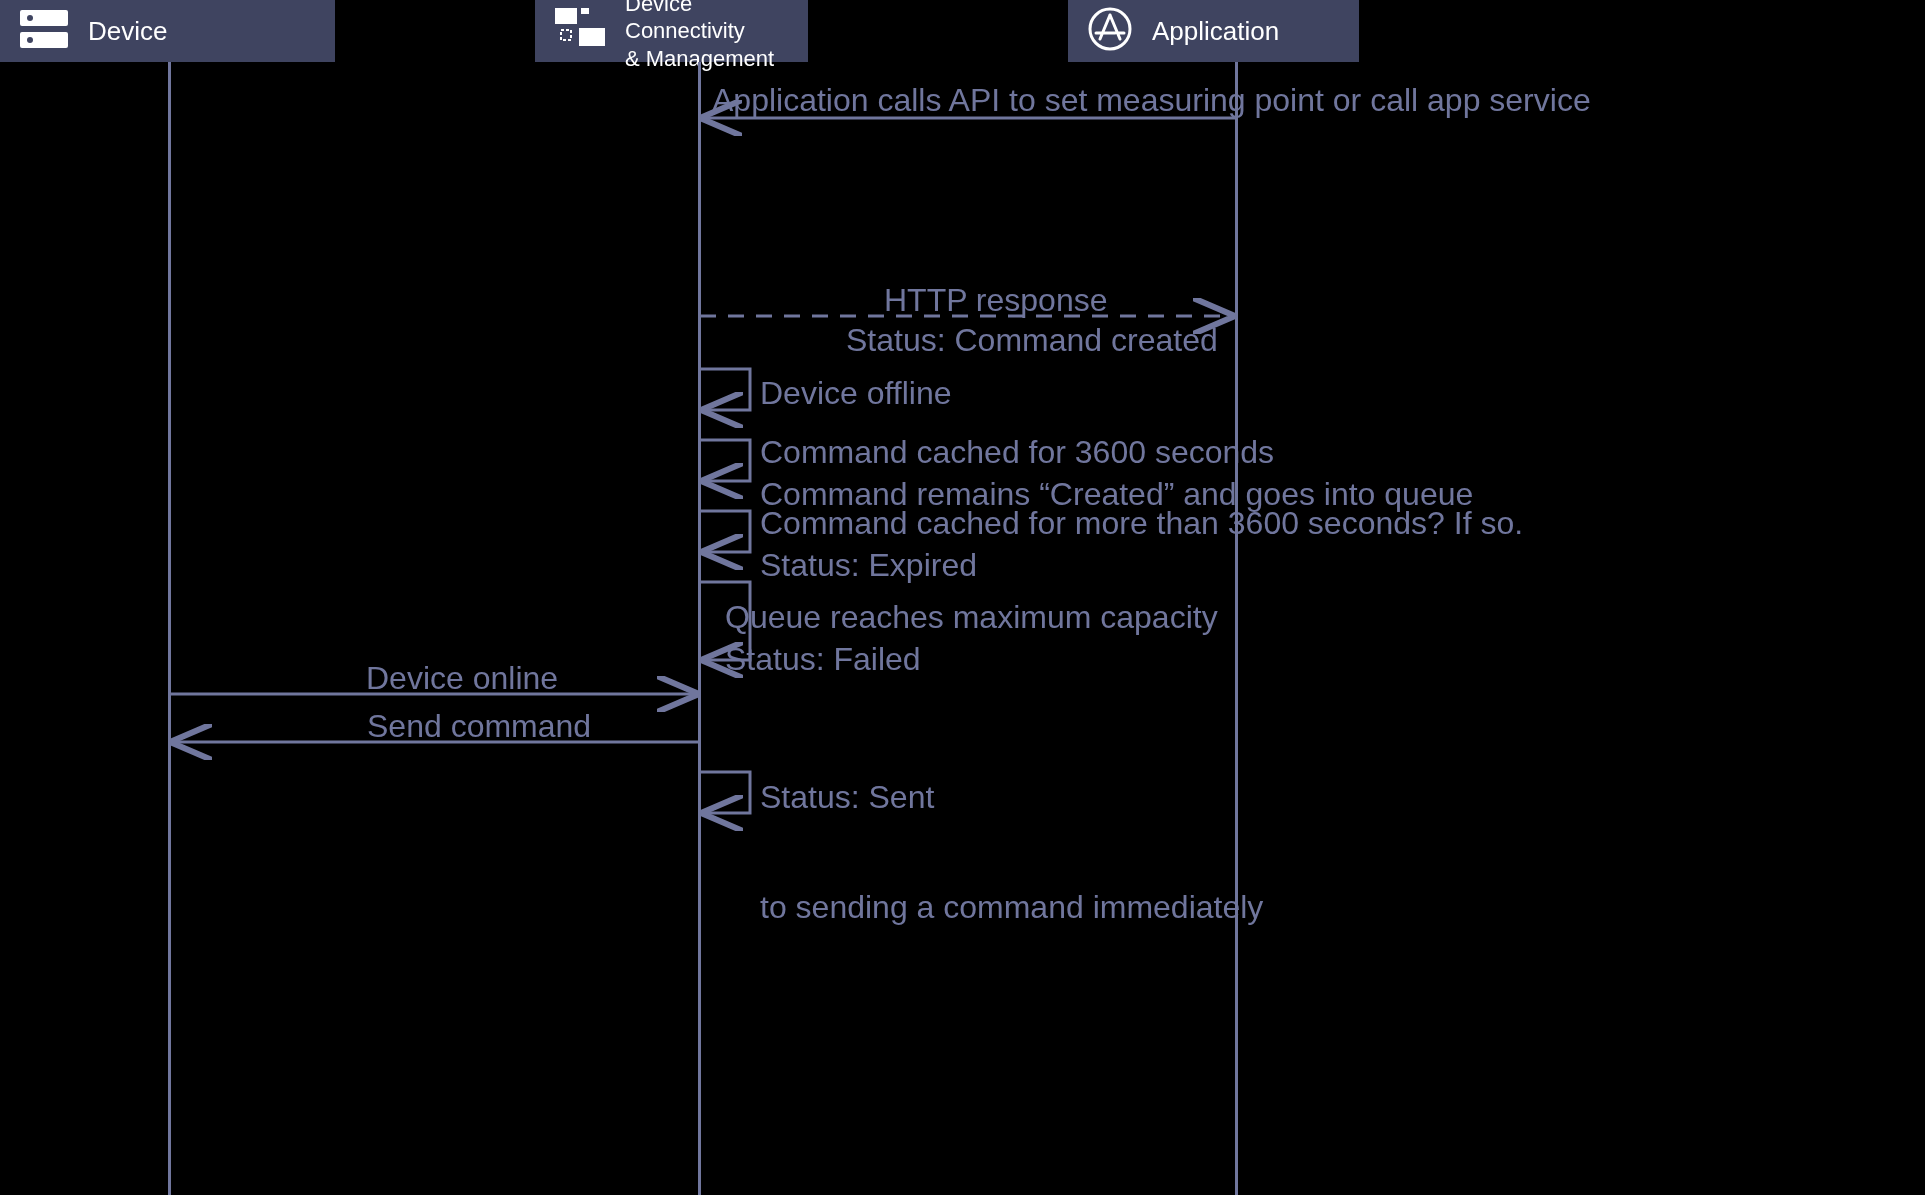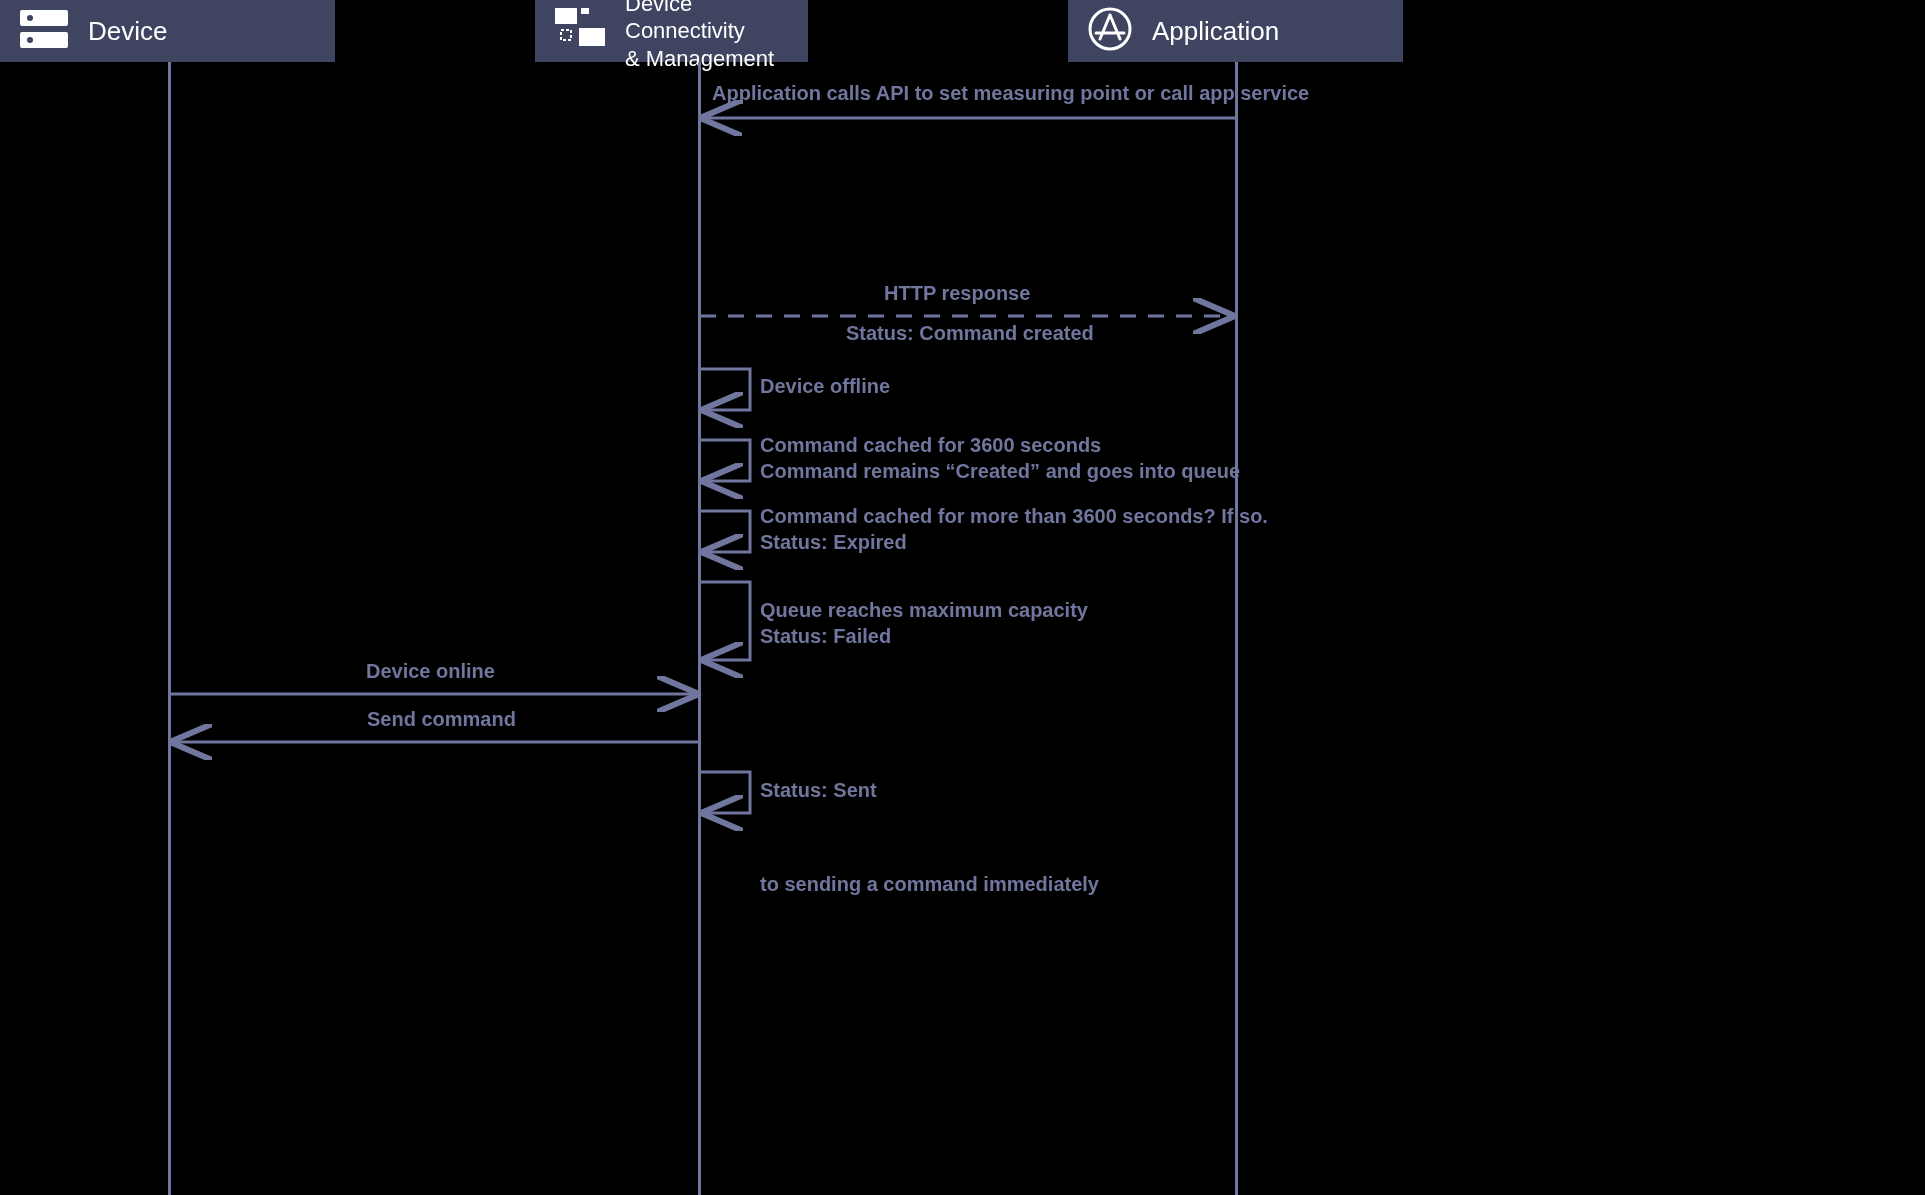--- a/index.html
+++ b/index.html
@@ -26,22 +26,22 @@
     .lifeline {
       position: absolute;
       width: 3px;
       background: #70769d;
       top: 62px;
       bottom: 0;
     }
     .msg-label {
       position: absolute;
       color: #70769d;
-      font-size: 20px;
-      font-weight: 700;
+      font-size: 32px;
+      font-weight: 400;
     }
     svg.arrows { position: absolute; top: 0; left: 0; width: 1925px; height: 1195px; pointer-events: none; }
   </style>
 </head>
 <body>
 
 <div class="header-bar" style="left:0; width:335px;">
   <span class="header-icon">
     <svg width="48" height="38" viewBox="0 0 48 38">
       <rect x="0" y="0" width="48" height="16" rx="2" fill="#fff"></rect>
@@ -61,21 +61,21 @@
       <rect x="6" y="22" width="10" height="10" fill="none" stroke="#fff" stroke-width="2" stroke-dasharray="3 2"></rect>
       <rect x="24" y="20" width="26" height="18" fill="#fff"></rect>
     </svg>
   </span>
   <span class="header-label-multi">
     <span>Device Connectivity</span><br>
     <span>&amp; Management</span>
   </span>
 </div>
 
-<div class="header-bar" style="left:1068px; width:335px;">
+<div class="header-bar" style="left:1068px; width:291px;">
   <span class="header-icon">
     <svg width="44" height="44" viewBox="0 0 44 44">
       <circle cx="22" cy="22" r="20" fill="none" stroke="#fff" stroke-width="3"></circle>
       <path d="M22 8 L12 32 M22 8 L32 32 M8 26 L27 26 M30 26 L36 26" stroke="#fff" stroke-width="3" stroke-linecap="round" fill="none"></path>
     </svg>
   </span>
   <span class="header-label-single">Application</span>
 </div>
 
 <div class="lifeline" style="left:168px;"></div>
@@ -115,21 +115,21 @@
 <div class="msg-label" style="left:760px; top:375px;">Device offline</div>
 
 <div class="msg-label" style="left:760px; top:432px; line-height:1.3;">
   <span>Command cached for 3600 seconds</span><br><span>Command remains “Created” and goes into queue</span>
 </div>
 
 <div class="msg-label" style="left:760px; top:503px; line-height:1.3;">
   <span>Command cached for more than 3600 seconds? If so.</span><br><span>Status: Expired</span>
 </div>
 
-<div class="msg-label" style="left:760px; top:597px; line-height:1.3;">
+<div class="msg-label" style="left:725px; top:597px; line-height:1.3;">
   <span>Queue reaches maximum capacity</span><br><span>Status: Failed</span>
 </div>
 
 <div class="msg-label" style="left:366px; top:660px;">Device online</div>
 <div class="msg-label" style="left:358px; top:708px;margin-left:9px;">Send command</div>
 
 <div class="msg-label" style="left:760px; top:779px;">Status: Sent</div>
 
 <div class="msg-label" style="left:760px; top:845px; line-height:1.3;">
   <br><span>to sending a command immediately</span>

